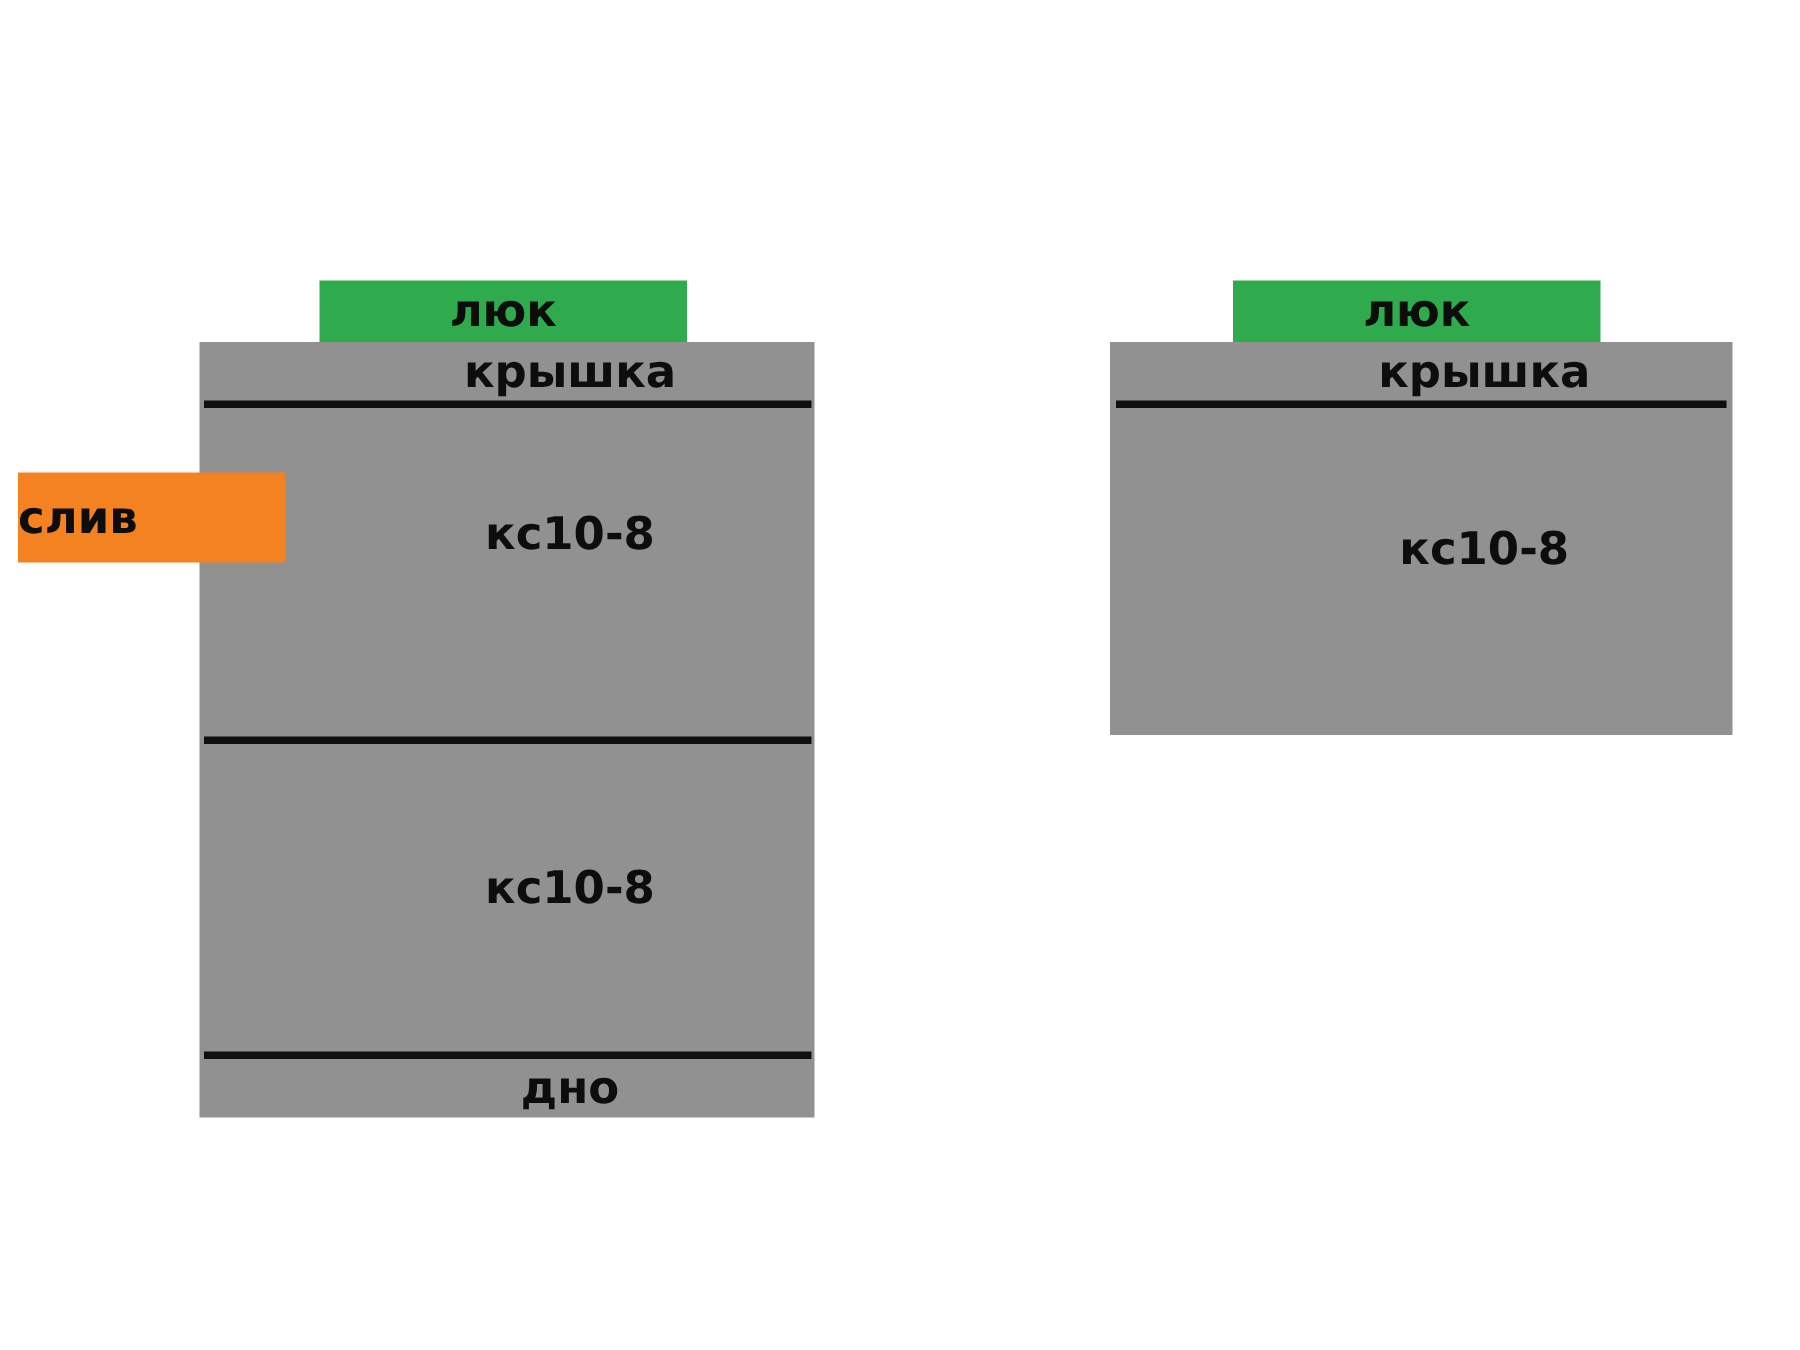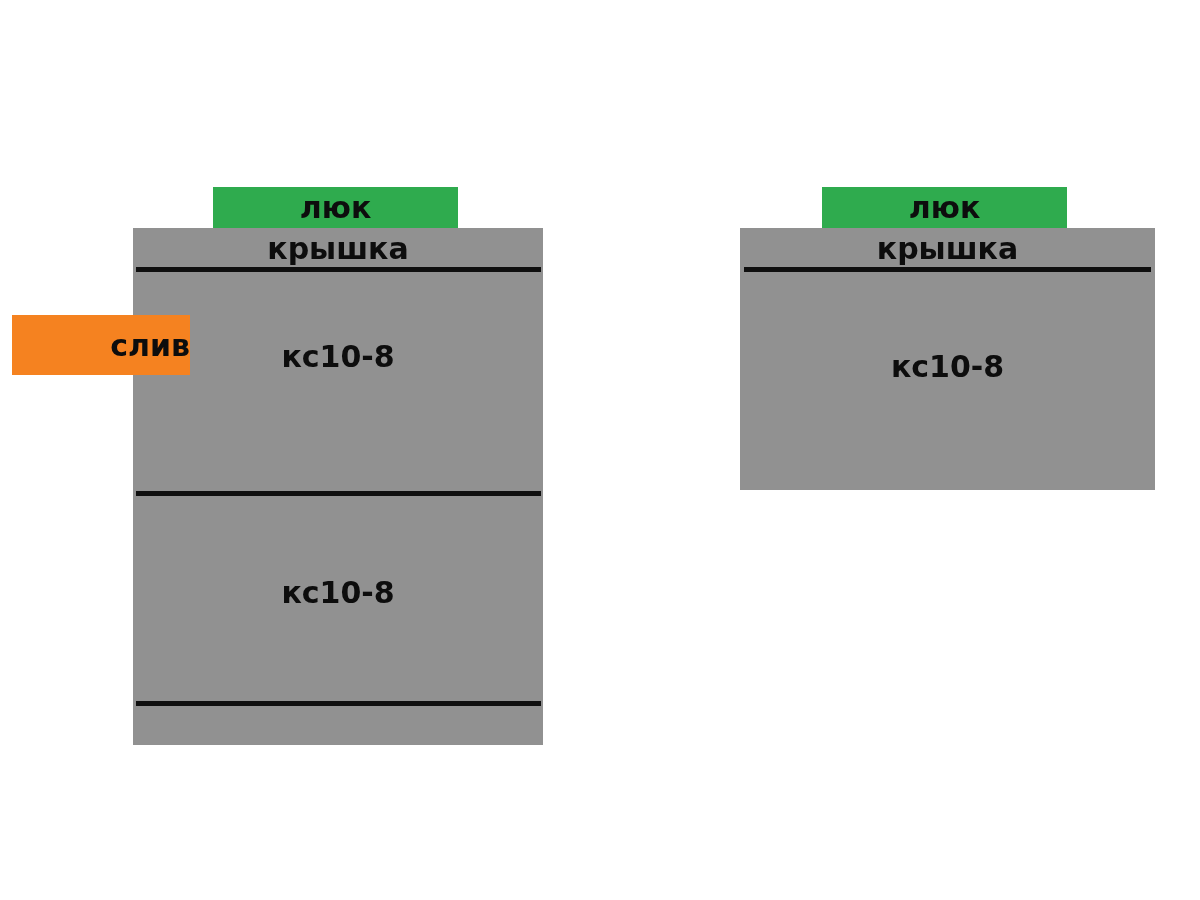--- a/index.html
+++ b/index.html
@@ -31,32 +31,33 @@
     justify-content: center;
     font-weight: bold;
     font-size: 30px;
     color: var(--text-black, #0d0d0d);
   }
   .pipe {
     position: absolute;
     background: var(--pipe-orange, #f58220);
     display: flex;
     align-items: center;
-    justify-content: flex-end;
+    justify-content: flex-start;
     font-weight: bold;
     font-size: 30px;
     color: var(--text-black, #0d0d0d);
   }
   .label {
     position: absolute;
     font-weight: bold;
     color: var(--text-black, #0d0d0d);
     text-align: center;
     font-size: 30px;
     line-height: 1.1;
+    padding-left: 42px;
   }
   .hline {
     position: absolute;
     background: var(--line-black, #0f0f0f);
     height: 5px;
   }
 
   
   .left-tank   { left: 133px; top: 228px; width: 410px; height: 517px; }
   .left-hatch  { left: 213px; top: 187px; width: 245px; height: 41px; }
@@ -92,20 +93,21 @@
 
   <div class="label left-lid">крышка</div>
   <div class="hline left-line-1"></div>
 
   <div class="label left-ring1">кс10-8</div>
   <div class="hline left-line-2"></div>
 
   <div class="label left-ring2">кс10-8</div>
   <div class="hline left-line-3"></div>
 
+  <div class="label left-bottom">дно</div>
 
   <div class="tank-body right-tank"></div>
 
   <div class="hatch right-hatch">
     <span>люк</span>
   </div>
 
   <div class="label right-lid">крышка</div>
   <div class="hline right-line-1"></div>
 

